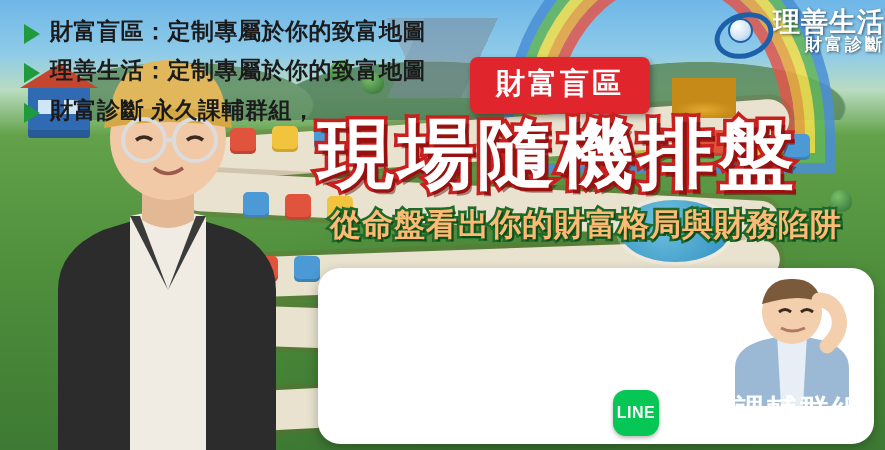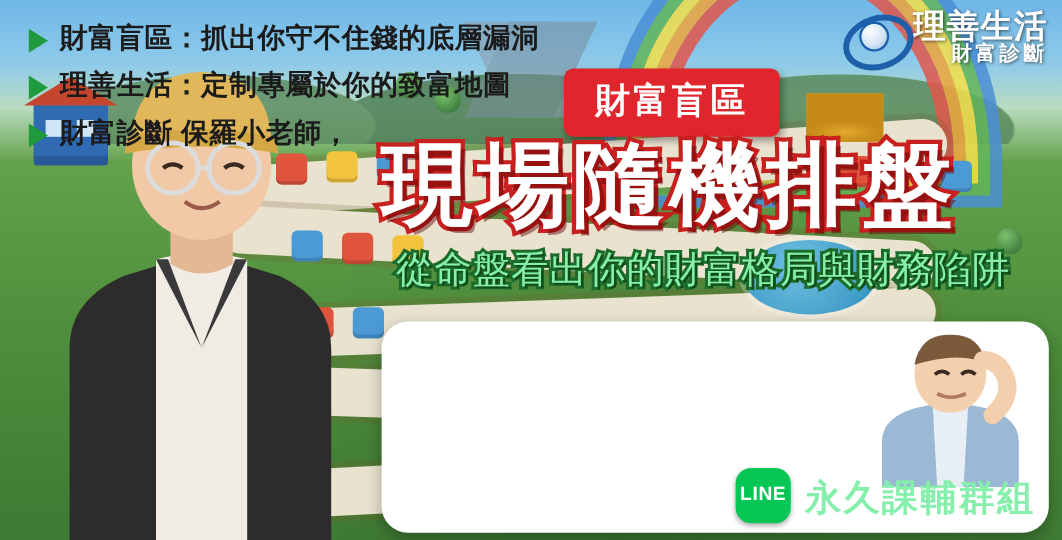--- a/index.html
+++ b/index.html
@@ -99,21 +99,21 @@
     color:#fff;
     padding:12px 20px 14px 18px;
     border-radius:0 0 18px 0;
     font-size:27px;font-weight:bold;letter-spacing:2px;
     box-shadow:2px 2px 6px rgba(0,0,0,.35);
     z-index:8;
   }
 
   
   .logo{
-    position:absolute;right:12px;top:8px;z-index:8;
+    position:absolute;right:0;top:8px;z-index:8;
     display:flex;align-items:center;gap:7px;
   }
   .logo-mark{
     width:52px;height:40px;position:relative;
   }
   .logo-mark .ring{
     position:absolute;left:0;top:2px;width:50px;height:35px;border-radius:50%;
     border:5px solid #1d5fa8;transform:rotate(-18deg);
   }
   .logo-mark .dot{
@@ -149,22 +149,22 @@
     position:absolute;left:318px;top:104px;z-index:9;
     font-size:76px;font-weight:bold;letter-spacing:4px;
     color:#ffffff;
     -webkit-text-stroke:7px #c8201f;
     paint-order:stroke fill;
     text-shadow:4px 5px 0 rgba(90,0,0,.45);
     white-space:nowrap;
   }
   .sub-title{
     position:absolute;left:330px;top:204px;z-index:9;
-    font-size:31px;font-weight:normal;letter-spacing:1px;
-    color:#86efac;
+    font-size:31px;font-weight:bold;letter-spacing:1px;
+    color:#fdba74;
     -webkit-text-stroke:5px #1d6b2a;
     paint-order:stroke fill;
     text-shadow:2px 2px 0 rgba(0,40,0,.45);
     white-space:nowrap;
   }
 
   
   .bullet-card{
     position:absolute;left:318px;top:268px;width:556px;height:176px;
     background:#ffffff;border-radius:22px;
@@ -186,30 +186,30 @@
   .bl-text{
     font-size:23px;font-weight:bold;color:#1b1b1b;line-height:1.32;letter-spacing:.5px;
   }
 
   
   .thinker{position:absolute;right:18px;top:276px;width:150px;height:130px;z-index:8;}
 
   
   .line-badge{
     position:absolute;right:22px;bottom:14px;z-index:9;
-    display:flex;align-items:flex-end;gap:12px;
+    display:flex;align-items:flex-start;gap:12px;
   }
   .line-icon{
     width:46px;height:46px;border-radius:13px;background:#06c755;
     display:flex;align-items:center;justify-content:center;
     color:#fff;font-size:16px;font-weight:bold;letter-spacing:.5px;
     box-shadow:0 2px 4px rgba(0,0,0,.3);
   }
   .line-text{
-    font-size:30px;font-weight:bold;color:#86efac;letter-spacing:2px;
+    font-size:30px;font-weight:bold;color:#ffffff;letter-spacing:2px;
   }
 
   
   .person{position:absolute;left:18px;top:40px;width:290px;height:410px;z-index:6;}
 </style>
 </head>
 <body>
 
 <div class="poster">
 
@@ -305,33 +305,33 @@
     <path d="M62 36 Q68 31 74 36" stroke="#3b2a20" stroke-width="3" fill="none"></path>
     <path d="M84 36 Q90 31 96 36" stroke="#3b2a20" stroke-width="3" fill="none"></path>
     <path d="M64 52 Q75 58 88 52" stroke="#b07a62" stroke-width="3" fill="none"></path>
     <path d="M110 70 Q128 54 120 36 Q114 24 102 24" stroke="#f3cfae" stroke-width="15" fill="none" stroke-linecap="round"></path>
   </svg>
 
   <div class="bullets">
       <div class="bl">
         <div class="tri"></div>
         <div class="bl-text">
-          <div>財富盲區：抓出你守不住錢的底層漏洞</div>
+          <div>財富盲區：定制專屬於你的致富地圖</div>
         </div>
       </div>
       <div class="bl">
         <div class="tri"></div>
         <div class="bl-text">
           <div>理善生活：定制專屬於你的致富地圖</div>
         </div>
       </div>
       <div class="bl">
         <div class="tri"></div>
         <div class="bl-text">
-          <div>財富診斷 保羅小老師，</div>
+          <div>財富診斷 永久課輔群組，</div>
         </div>
       </div>
     </div>
 
   <div class="line-badge">
     <div class="line-icon">LINE</div>
     <div class="line-text">永久課輔群組</div>
   </div>
 
 </div>

